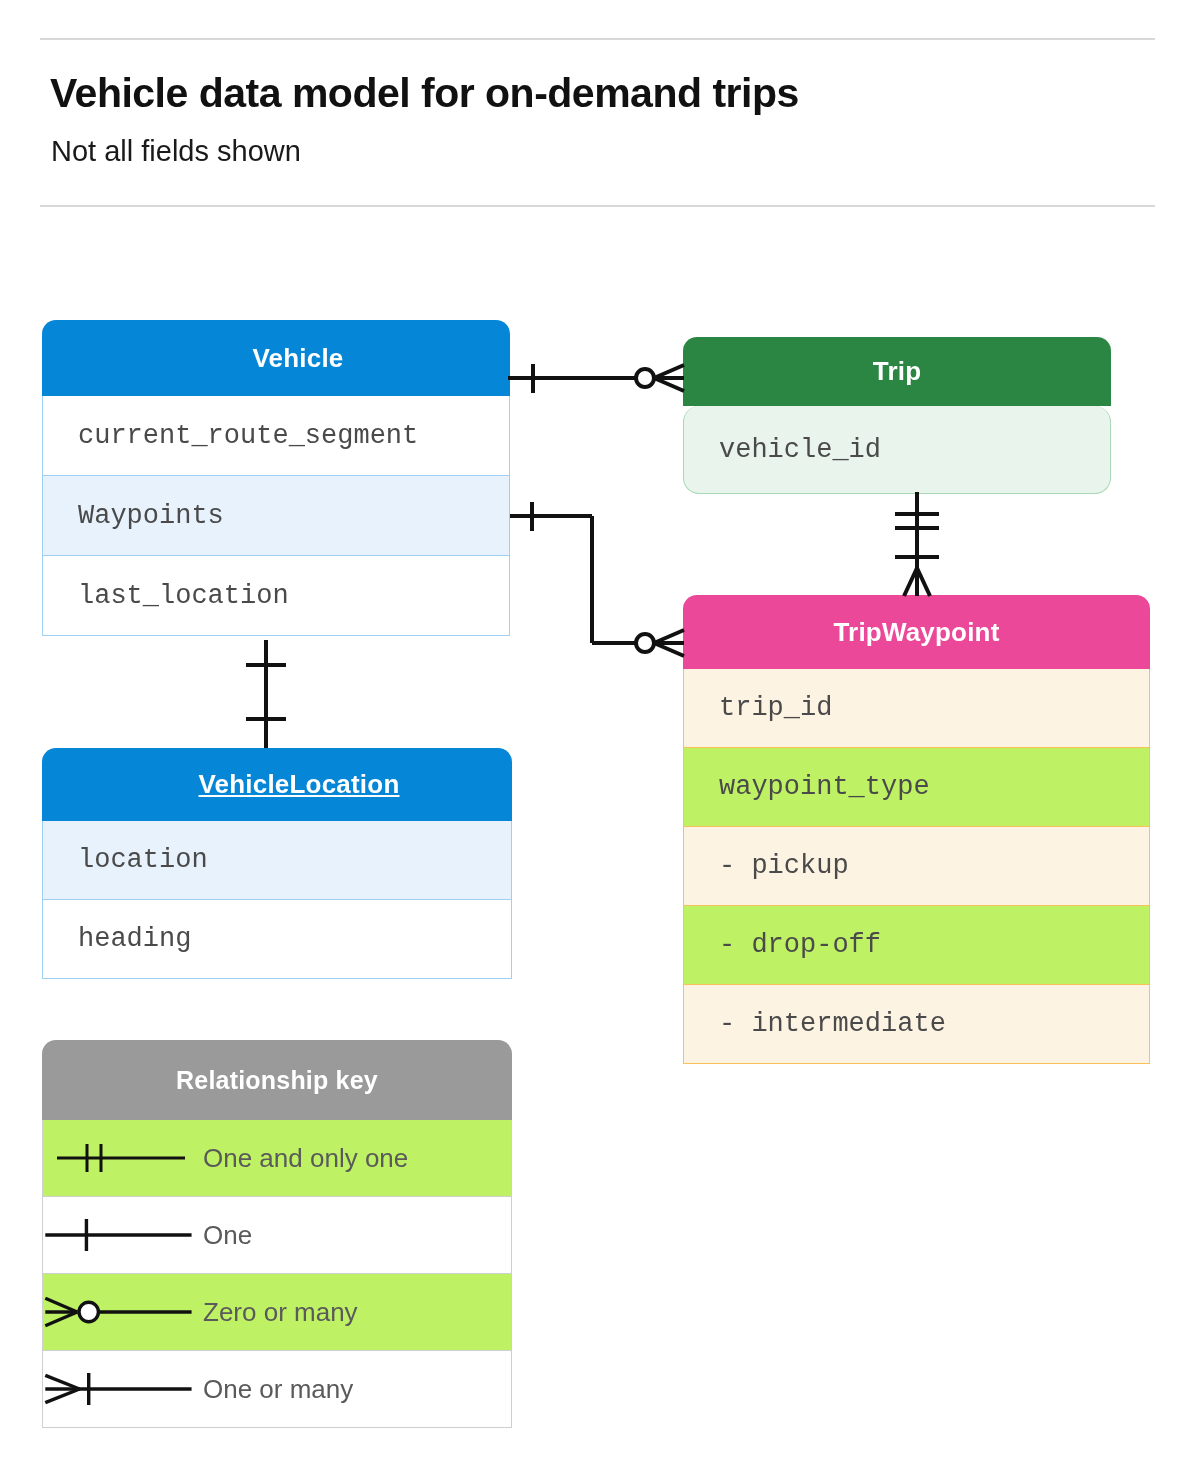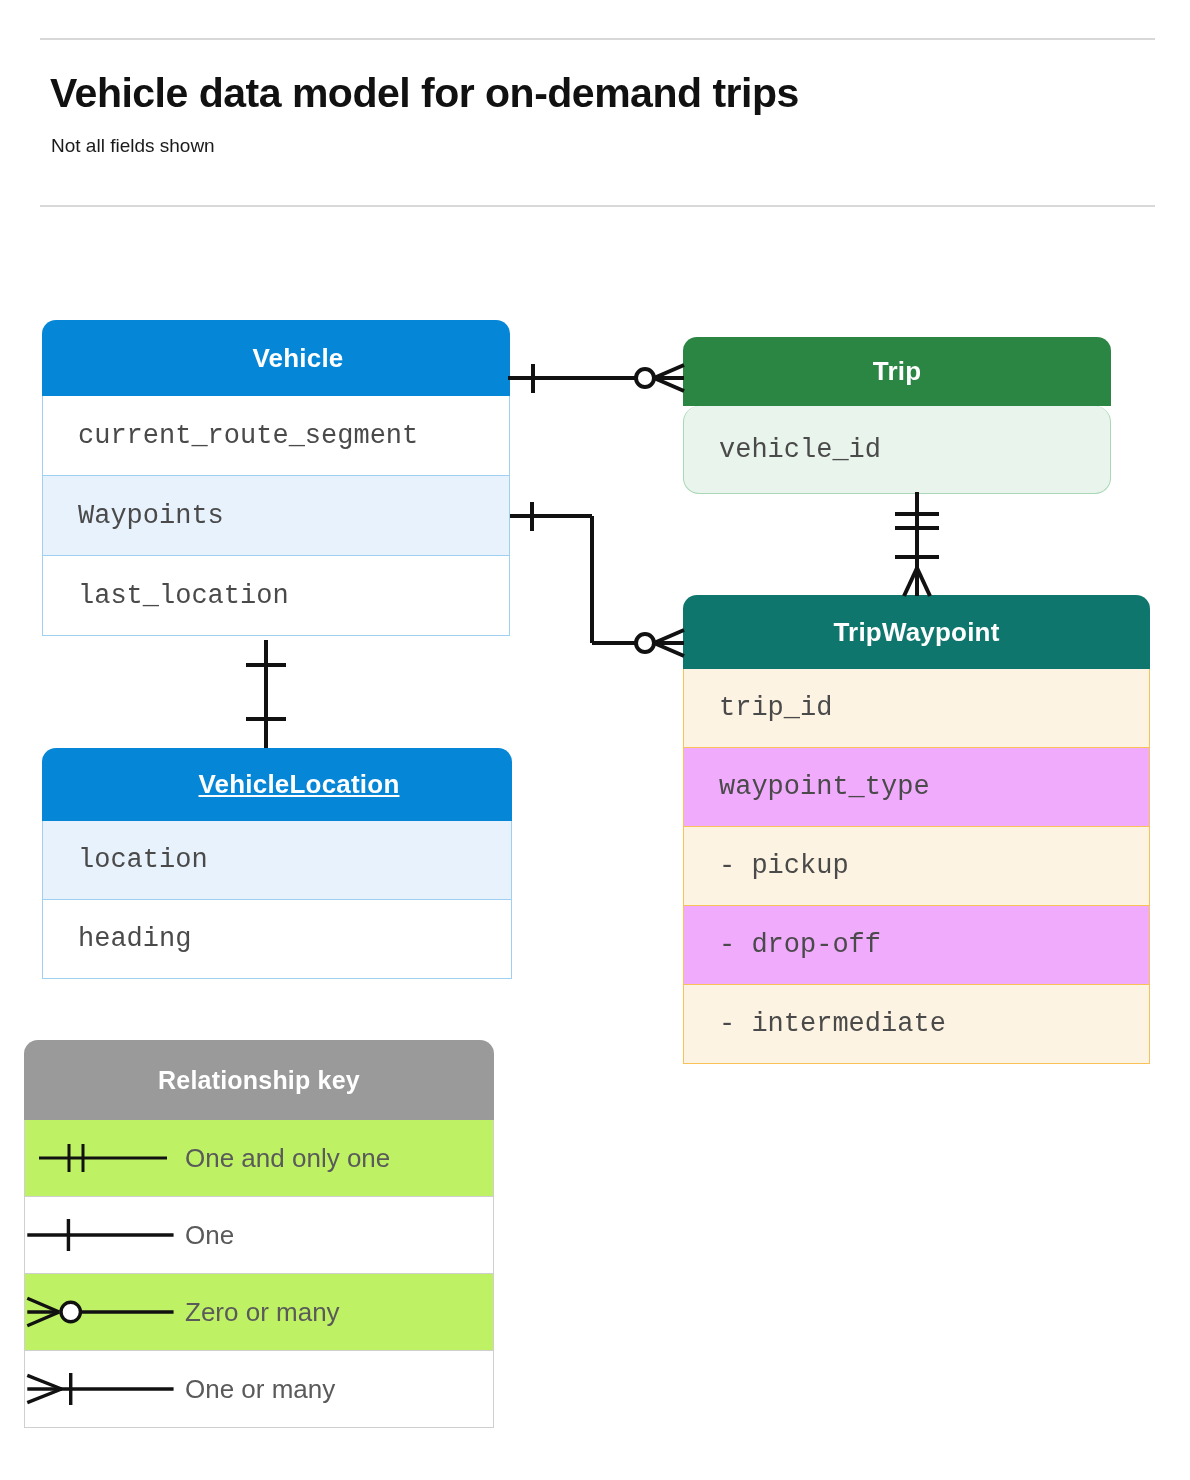--- a/index.html
+++ b/index.html
@@ -33,21 +33,21 @@
     font-size: 41px;
     font-weight: bold;
     color: #111111;
     letter-spacing: -0.5px;
     white-space: nowrap;
   }
   #page-subtitle {
     position: absolute;
     left: 51px;
     top: 135px;
-    font-size: 19px;
+    font-size: 29px;
     color: #1a1a1a;
     white-space: nowrap;
   }
 
   
   .entity {
     position: absolute;
     box-sizing: border-box;
   }
   .entity-header {
@@ -81,24 +81,24 @@
   .theme-blue .entity-row    { border-color: #9fd0f2; }
   .theme-blue .row-alt       { background: #e8f2fc; }
   .theme-blue .row-plain     { background: #ffffff; }
 
   
   .theme-green .entity-header { background: #2b8644; }
   .theme-green .entity-row    { border-color: #a9d8b6; }
   .theme-green .row-alt       { background: #e9f4ec; }
 
   
-  .theme-orange .entity-header { background: #0f766e; }
+  .theme-orange .entity-header { background: #ec4899; }
   .theme-orange .entity-row    { border-color: #f9c157; }
   .theme-orange .row-alt       { background: #fdf3e2; }
-  .theme-orange .row-plain     { background: #f0abfc; }
+  .theme-orange .row-plain     { background: #bef264; }
 
   
   .theme-gray .entity-header { background: #9a9a9a; }
   .theme-gray .row-alt       { background: #ebebeb; }
   .theme-gray .row-plain     { background: #ffffff; }
 
   
   #entity-vehicle          { left: 42px;  top: 320px;  width: 468px; }
   #entity-vehicle .entity-header { height: 76px; }
   #entity-vehicle .entity-row    { height: 80px; }
@@ -108,21 +108,21 @@
   #entity-vehiclelocation .entity-row    { height: 79px; }
 
   #entity-trip             { left: 683px; top: 337px;  width: 428px; }
   #entity-trip .entity-header { height: 69px; }
   #entity-trip .entity-row    { height: 88px; border-radius: 16px; }
 
   #entity-tripwaypoint     { left: 683px; top: 595px;  width: 467px; }
   #entity-tripwaypoint .entity-header { height: 74px; }
   #entity-tripwaypoint .entity-row    { height: 79px; }
 
-  #legend-box              { left: 24px;  top: 1040px; width: 470px; }
+  #legend-box              { left: 42px;  top: 1040px; width: 470px; }
   #legend-box .entity-header { height: 80px; font-size: 25px; }
   #legend-box .legend-row    {
     box-sizing: border-box;
     height: 77px;
     display: flex;
     align-items: center;
     border-style: solid;
     border-width: 0 1.5px 1.5px 1.5px;
     border-color: #cfcfcf;
   }

